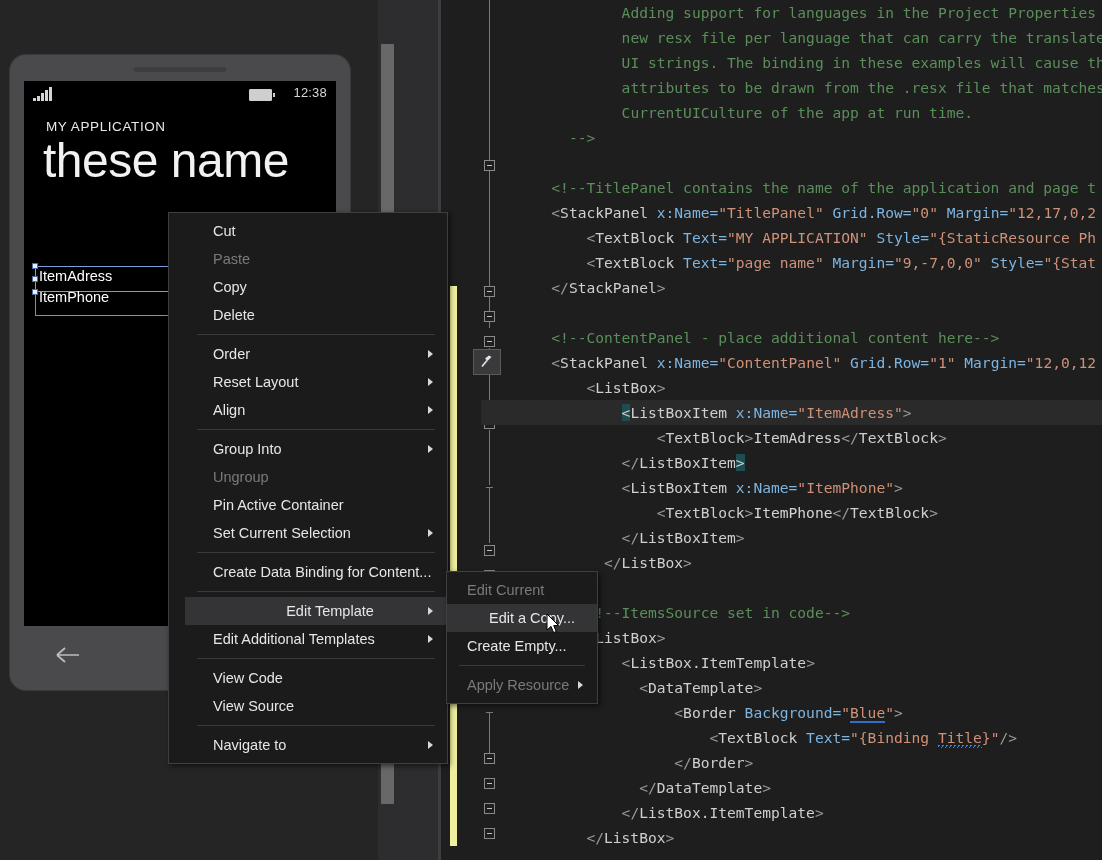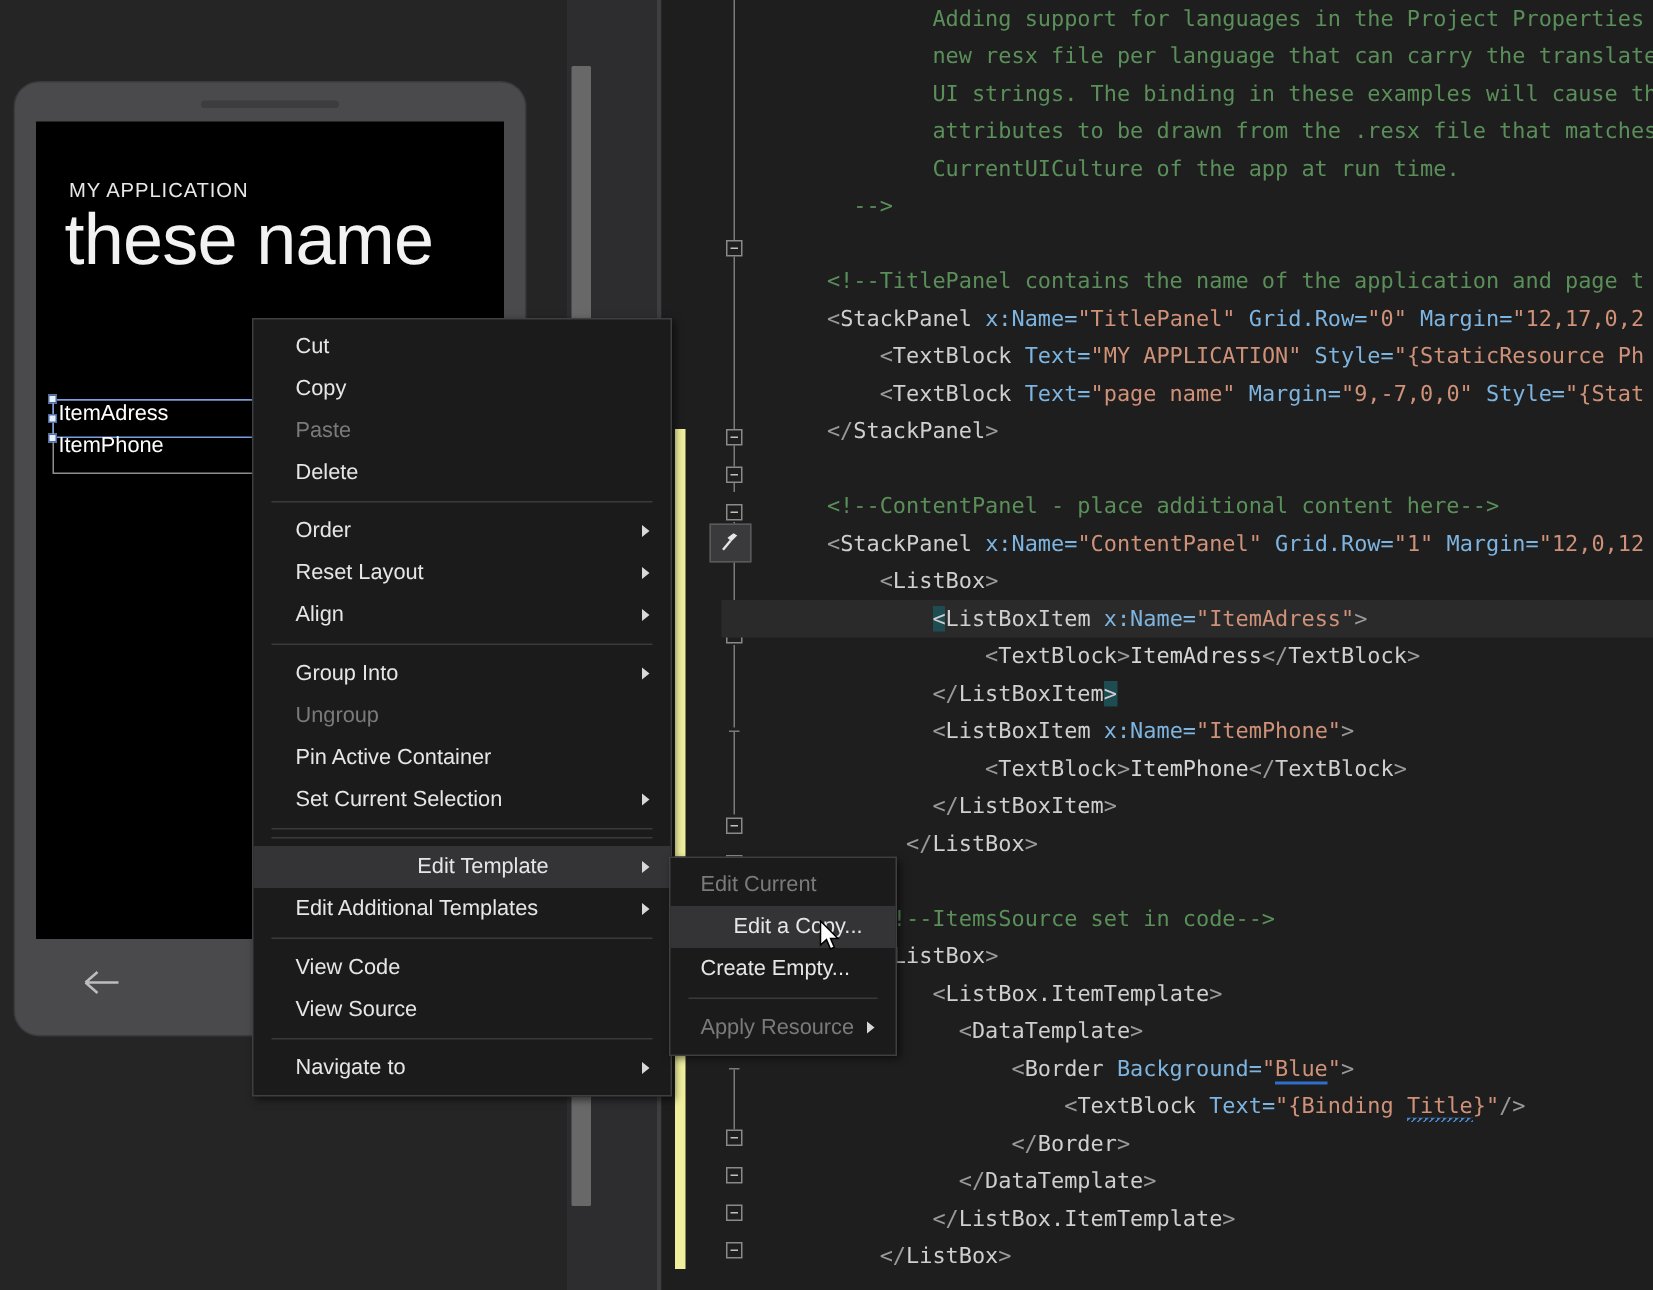--- a/index.html
+++ b/index.html
@@ -154,21 +154,21 @@
   #hammer-btn{
     position:absolute;left:32px;top:349px;width:28px;height:26px;
     background:#3a3a3c;border:1px solid #5a5a5c;box-sizing:border-box;
     display:flex;align-items:center;justify-content:center;
   }
 
   
   #context-menu{
     position:absolute;left:168px;top:212px;width:280px;
     background:#1b1b1c;border:1px solid #3f3f41;box-sizing:border-box;
-    padding:4px 0 4px 0;z-index:40;
+    padding:4px 0 4px 16px;z-index:40;
     box-shadow:2px 2px 5px rgba(0,0,0,.55);
   }
   .mi{
     position:relative;height:28px;line-height:28px;
     color:#e6e6e6;font-size:14.5px;padding-left:28px;white-space:nowrap;
   }
   .mi.disabled{color:#7a7a7a;}
   .mi.hl{background:#343436;text-align:center;}
   .mi .arrow{
     position:absolute;right:14px;top:50%;transform:translateY(-50%);
@@ -195,20 +195,31 @@
 <body>
 
 <div id="root">
 
   <div id="designer-pane">
     <div id="phone-frame">
       <div id="phone-speaker"></div>
 
       <div id="phone-screen">
 
+        <div id="status-bar">
+          <div id="signal-icon">
+            <i></i>
+              <i></i>
+              <i></i>
+              <i></i>
+              <i></i>
+          </div>
+          <div id="battery-icon"></div>
+          <div id="status-time">12:38</div>
+        </div>
 
         <div id="app-title">MY APPLICATION</div>
         <div id="page-title">these name</div>
 
         <div id="listbox-outline"></div>
         <div id="listbox-selected"></div>
 
         <div class="grip" style="left:8px;top:182px;"></div>
         <div class="grip" style="left:152px;top:182px;"></div>
         <div class="grip" style="left:297px;top:182px;"></div>
@@ -291,33 +302,34 @@
     <div id="hammer-btn">
       <svg width="18" height="16" viewBox="0 0 18 16" aria-hidden="true">
         <path d="M13.5 3 L9.5 7 L7 4.5 L11 1.5 Z" fill="#e6e6e6"></path>
         <path d="M9 6.5 L4 12.5" stroke="#e6e6e6" stroke-width="1.6"></path>
       </svg>
     </div>
   </div>
 
   <div id="context-menu">
       <div class="mi"><span>Cut</span></div>
+      <div class="mi disabled"><span>Paste</span></div>
       <div class="mi"><span>Copy</span></div>
-      <div class="mi disabled"><span>Paste</span></div>
       <div class="mi"><span>Delete</span></div>
       <div class="msep"></div>
       <div class="mi"><span>Order</span><span class="arrow"></span></div>
       <div class="mi"><span>Reset Layout</span><span class="arrow"></span></div>
       <div class="mi"><span>Align</span><span class="arrow"></span></div>
       <div class="msep"></div>
       <div class="mi"><span>Group Into</span><span class="arrow"></span></div>
       <div class="mi disabled"><span>Ungroup</span></div>
       <div class="mi"><span>Pin Active Container</span></div>
       <div class="mi"><span>Set Current Selection</span><span class="arrow"></span></div>
       <div class="msep"></div>
+      <div class="mi"><span>Create Data Binding for Content...</span></div>
       <div class="msep"></div>
       <div class="mi hl"><span>Edit Template</span><span class="arrow"></span></div>
       <div class="mi"><span>Edit Additional Templates</span><span class="arrow"></span></div>
       <div class="msep"></div>
       <div class="mi"><span>View Code</span></div>
       <div class="mi"><span>View Source</span></div>
       <div class="msep"></div>
       <div class="mi"><span>Navigate to</span><span class="arrow"></span></div>
     </div>
 

